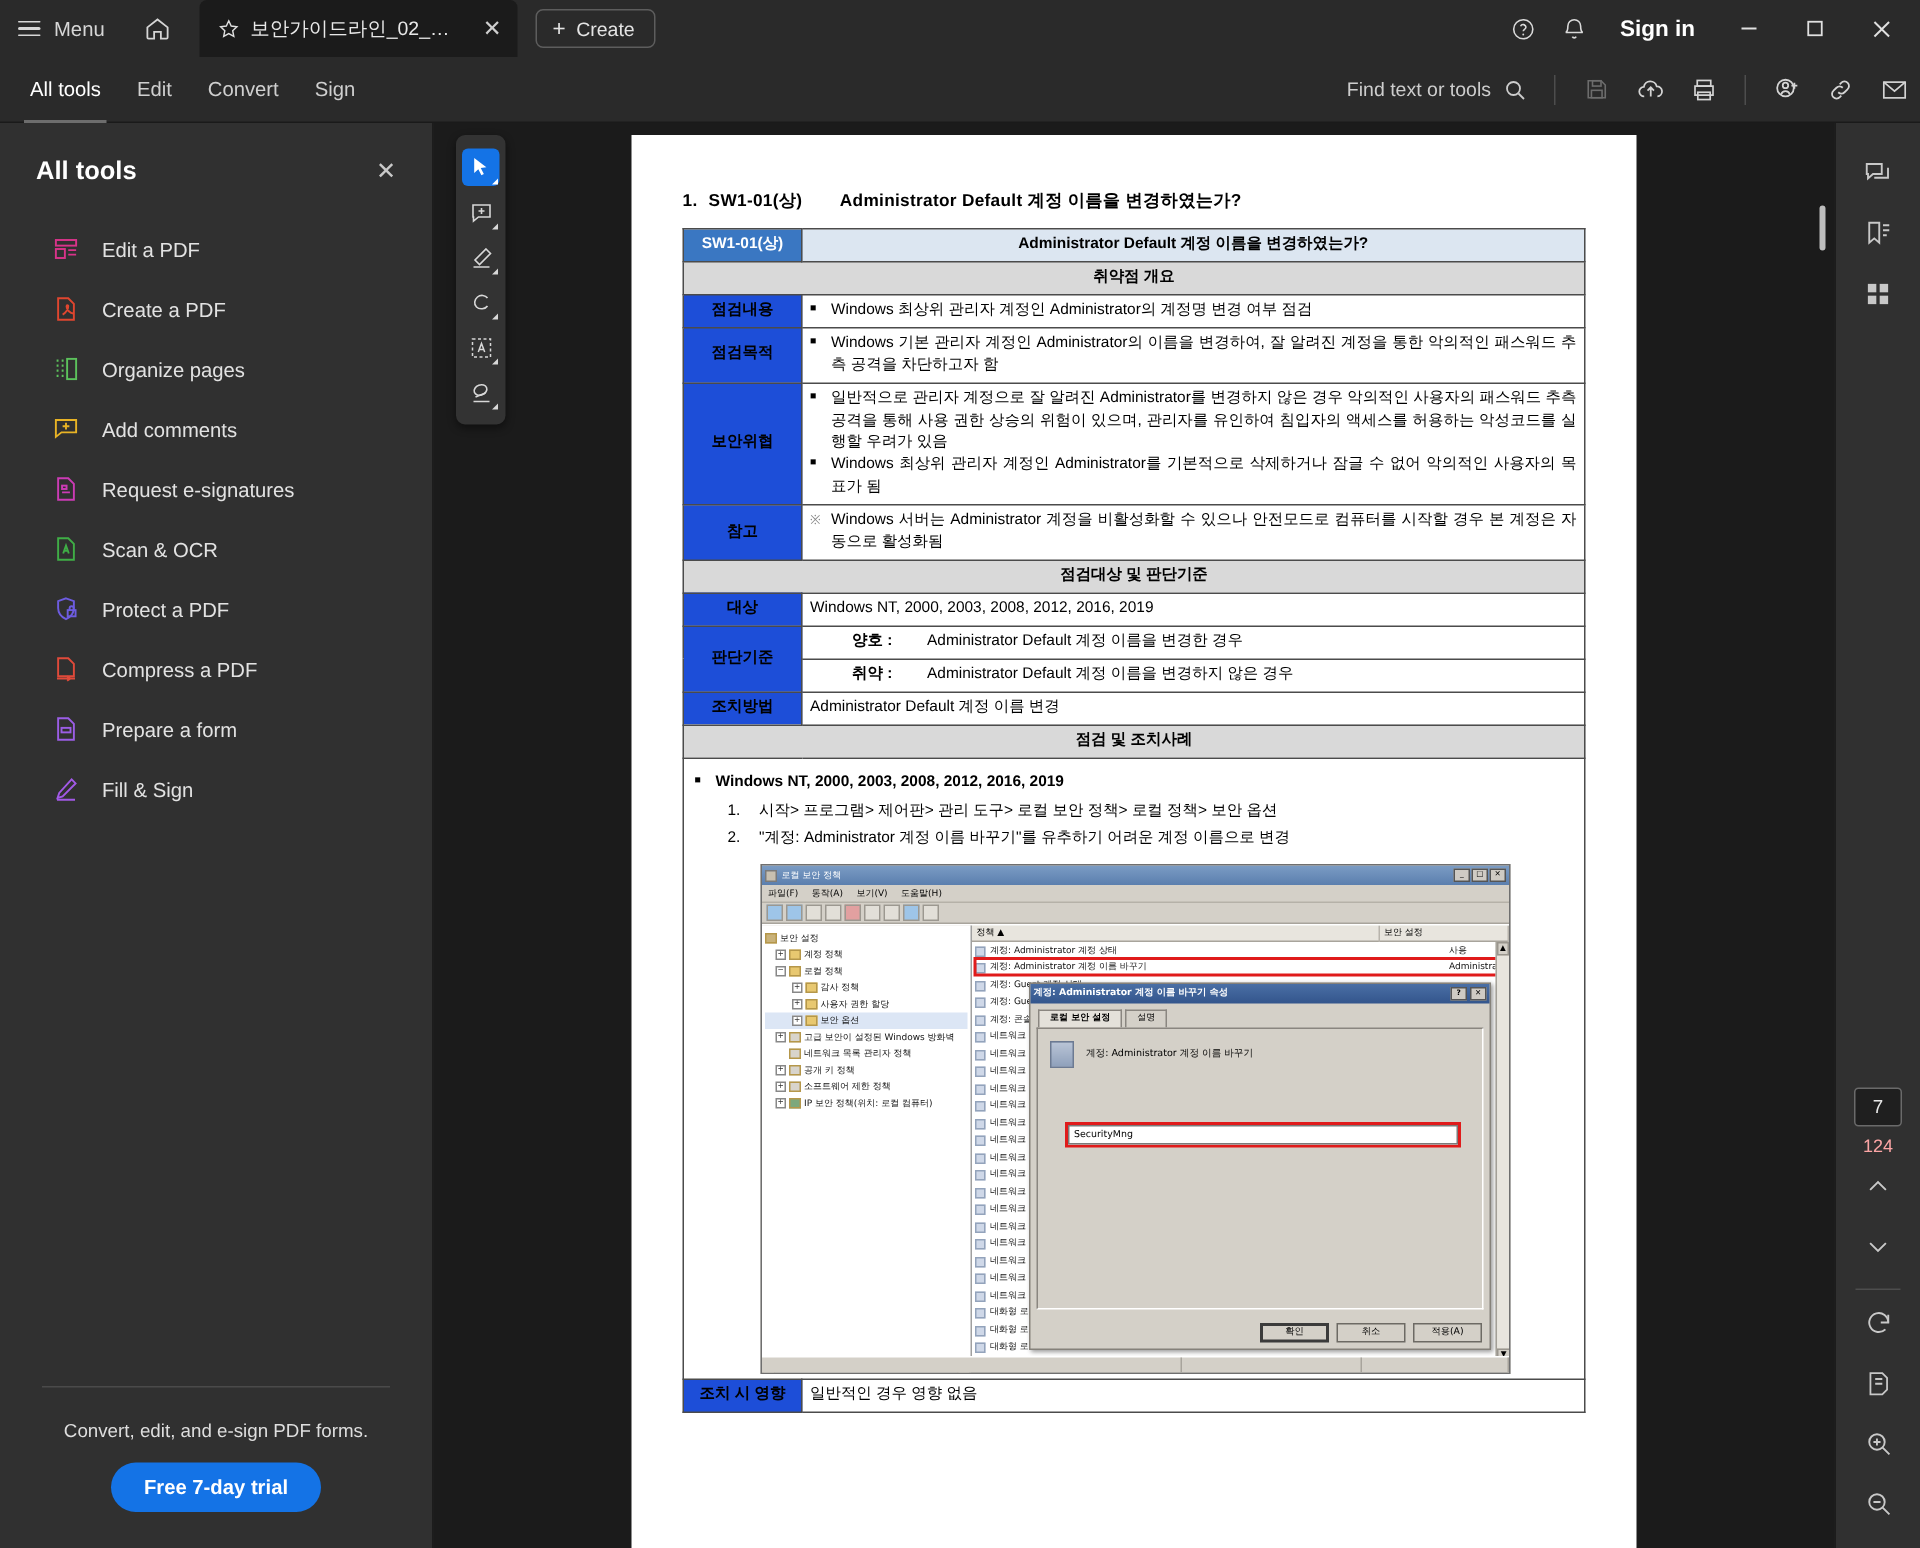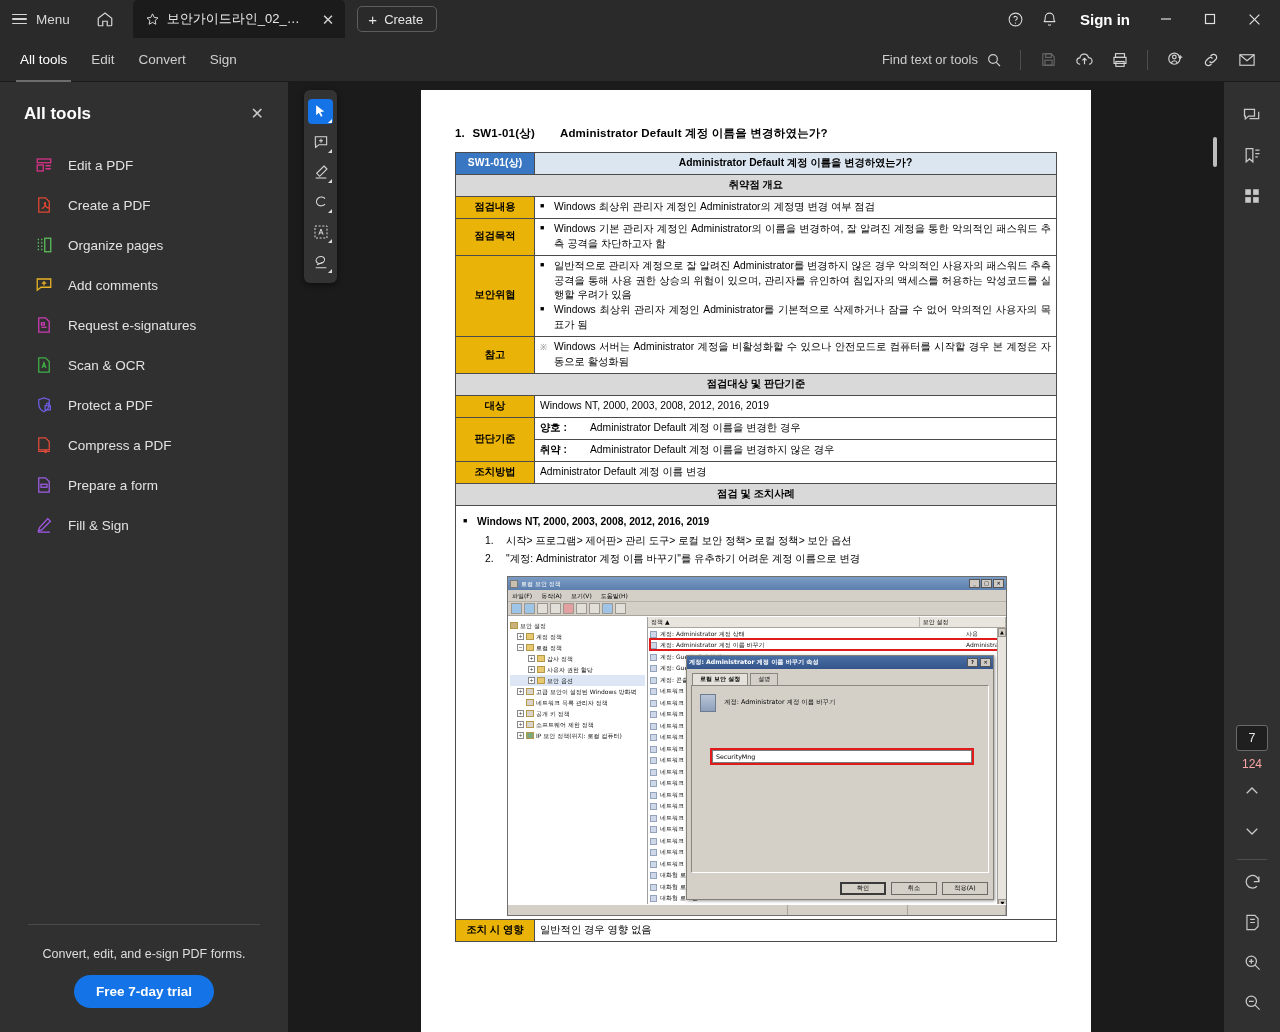--- a/index.html
+++ b/index.html
@@ -64,21 +64,21 @@
   .mainmenu { display: flex; align-items: center; height: 44px; padding-left: 8px; }
   .mainmenu .mi {
     color: #cfcfcf; font-size: 13.5px; padding: 0 12px; height: 44px;
     display: flex; align-items: center; cursor: pointer; position: relative;
   }
   .mainmenu .mi.active { color: #ffffff; }
   .mainmenu .mi.active::after {
     content: ""; position: absolute; left: 8px; right: 8px; bottom: 0; height: 2px;
     background: #6d6d6d;
   }
-  .tool-right { margin-left: auto; display: flex; align-items: center; padding-right: 16px; gap: 2px; }
+  .tool-right { margin-left: auto; display: flex; align-items: center; padding-right: 0; gap: 2px; }
   .find-box { display: flex; align-items: center; gap: 8px; color: #cdcdcd; font-size: 13px;
     padding: 0 8px; cursor: pointer; }
   .vdiv { width: 1px; height: 20px; background: #4d4d4d; margin: 0 8px; }
   .t-icon { width: 34px; height: 34px; display: flex; align-items: center; justify-content: center;
     cursor: pointer; color: #d4d4d4; border-radius: 4px; }
   .t-icon.disabled { color: #6c6c6c; cursor: default; }
 
   
   .body { flex: 1; display: flex; position: relative; min-height: 0; }
 
@@ -149,28 +149,28 @@
   table.doc td {
     border: 1px solid #4b4b4b; font-size: 10.3px; padding: 3px 5px; vertical-align: middle;
     line-height: 1.45;
   }
   td.code-cell {
     background: #3a77c2; color: #fff; font-weight: bold; text-align: center; width: 79px;
     font-size: 10.6px;
   }
   td.title-cell { background: #dce6f1; text-align: center; font-weight: bold; font-size: 10.8px; }
   td.section { background: #d9d9d9; text-align: center; font-weight: bold; font-size: 10.6px; }
-  td.lbl-cell { background: #eab308; text-align: center; font-weight: bold; width: 79px; }
+  td.lbl-cell { background: #1d4ed8; text-align: center; font-weight: bold; width: 79px; }
   td.val-cell { background: #fff; }
   .bullet { display: inline-block; width: 14px; vertical-align: top; }
   .bullet-sq::before { content: "\25A0"; font-size: 7px; position: relative; top: -2px; }
   .bullet-ref::before { content: "\203B"; font-size: 8.5px; color: #888; }
   .b-row { display: flex; }
   .b-row .txt { flex: 1; text-align: justify; }
-  .judge-line { display: flex; gap: 6px; }
+  .judge-line { display: flex; gap: 6px; margin-left: 28px; }
   .judge-line .k { font-weight: bold; width: 44px; }
 
   .case-area { padding: 6px 0 0 2px; }
   .case-top { display: flex; font-size: 10.3px; margin-bottom: 4px; }
   .case-ol { list-style: none; font-size: 10.3px; margin-left: 22px; }
   .case-ol li { margin-bottom: 4px; display: flex; gap: 9px; }
   .case-ol li .n { width: 12px; }
 
   
   .winshot {

